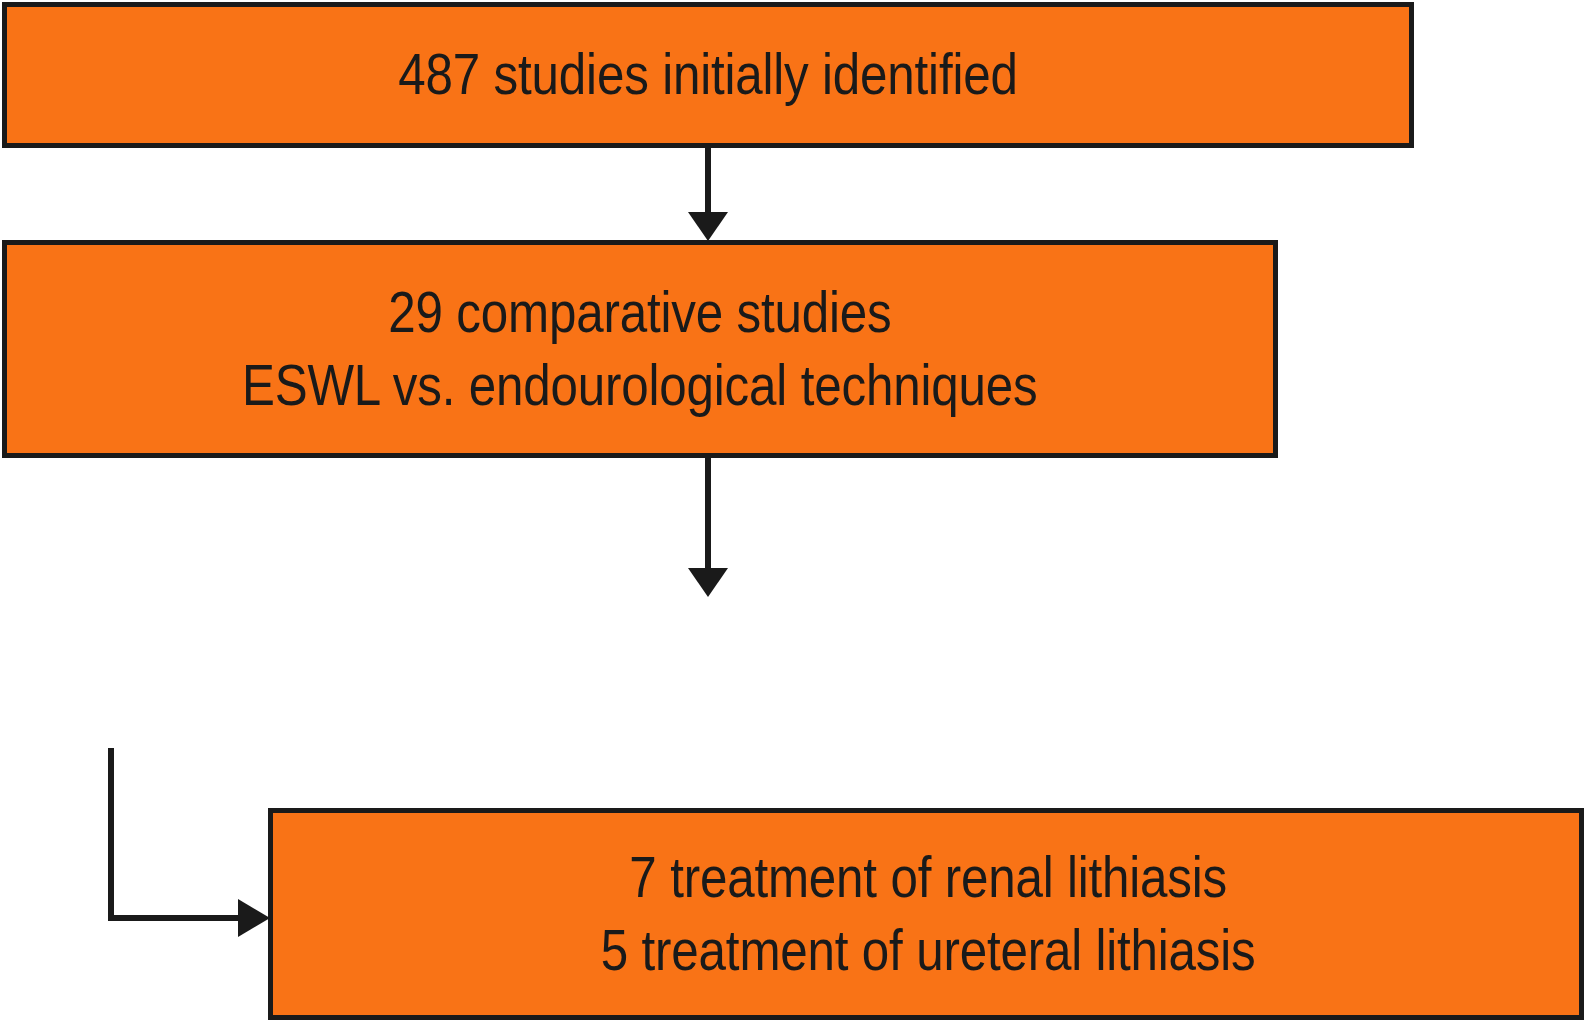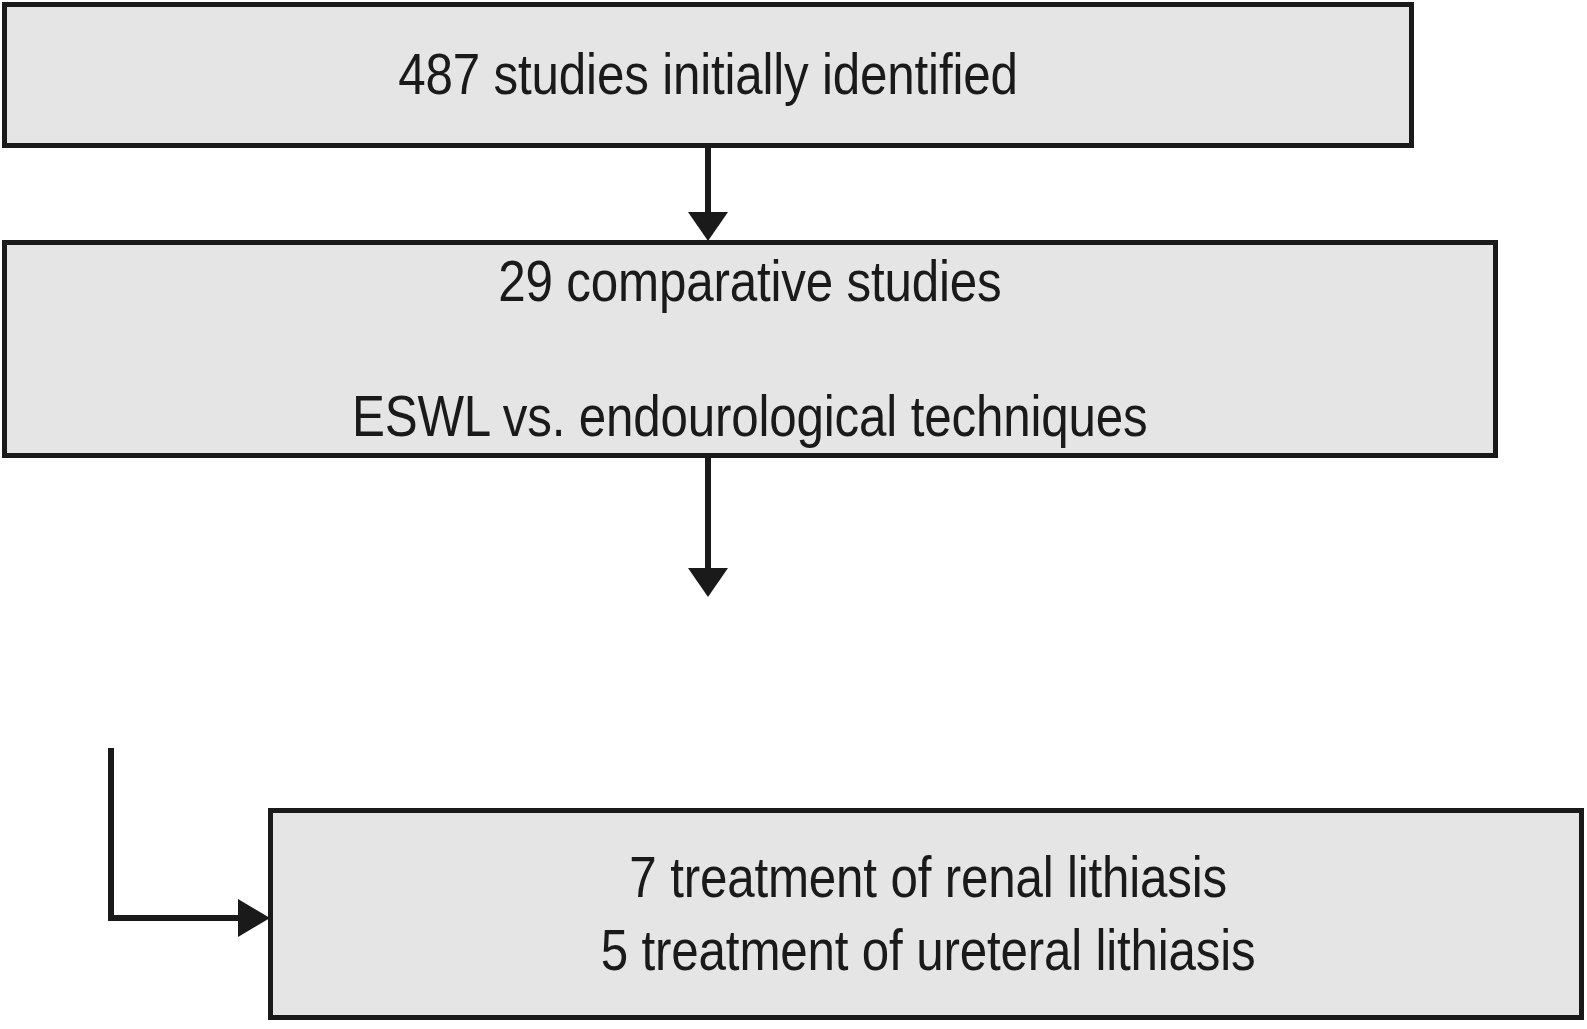--- a/index.html
+++ b/index.html
@@ -12,21 +12,21 @@
     position: relative;
     width: 1587px;
     height: 1029px;
     background: #ffffff;
     font-family: "Liberation Sans", "DejaVu Sans", sans-serif;
     overflow: hidden;
   }
   .flow-box {
     position: absolute;
     box-sizing: border-box;
-    background: #e5e5e5;
+    background: #f97316;
     border: 5px solid #1a1a1a;
     display: flex;
     flex-direction: column;
     align-items: center;
     justify-content: center;
   }
   .box-line {
     color: #1a1a1a;
     font-size: 57px;
     line-height: 1.28;
@@ -38,21 +38,21 @@
   }
   
   #box-1 {
     left: 2px;  top: 2px;
     width: 1412px; height: 146px;
   }
   #box-1 .box-line { transform: scaleX(0.865) translateY(-1px); }
   
   #box-2 {
     left: 2px;  top: 240px;
-    width: 1496px; height: 218px; justify-content: space-between;
+    width: 1276px; height: 218px;
   }
   
   #box-3 {
     left: 2px;  top: 596px;
     width: 1412px; height: 152px;
   }
   #box-3 .box-line { transform: scaleX(0.865) translateX(3px); }
   
   #box-4 {
     left: 268px;  top: 808px;

